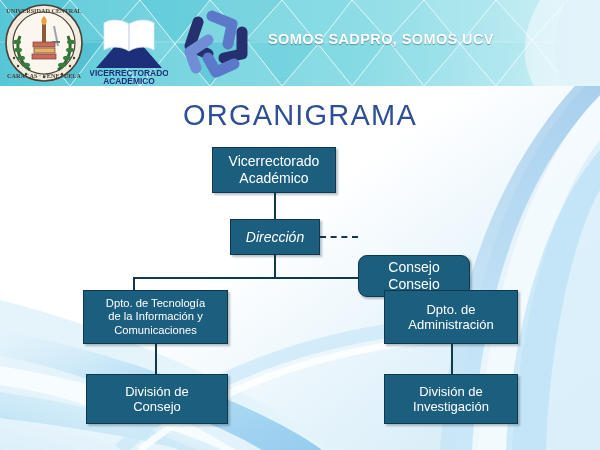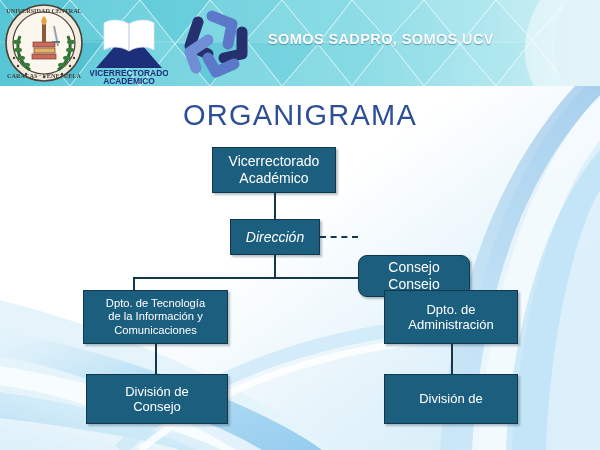--- a/index.html
+++ b/index.html
@@ -262,17 +262,18 @@
     <div class="node" style="left:86px;top:374px;width:142px;height:50px;font-size:13px;">
       <span>
         <span>División de</span>
         <span>Consejo</span>
       </span>
     </div>
 
     <div class="node" style="left:384px;top:374px;width:134px;height:50px;font-size:13px;">
       <span>
         <span>División de</span>
+        <span>Investigación</span>
       </span>
     </div>
 
   </div>
 </div>
 
 </body></html>

